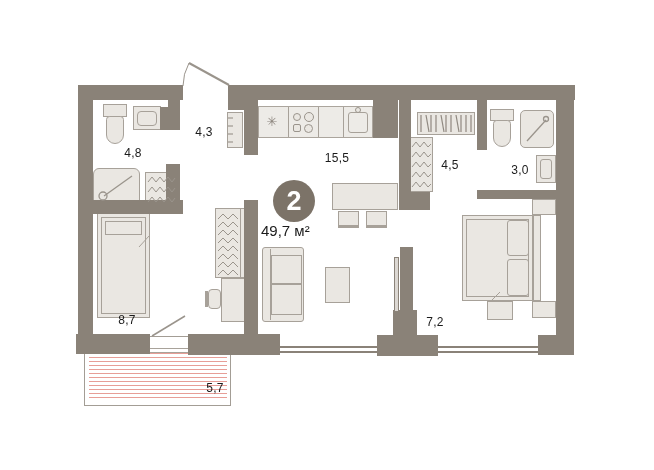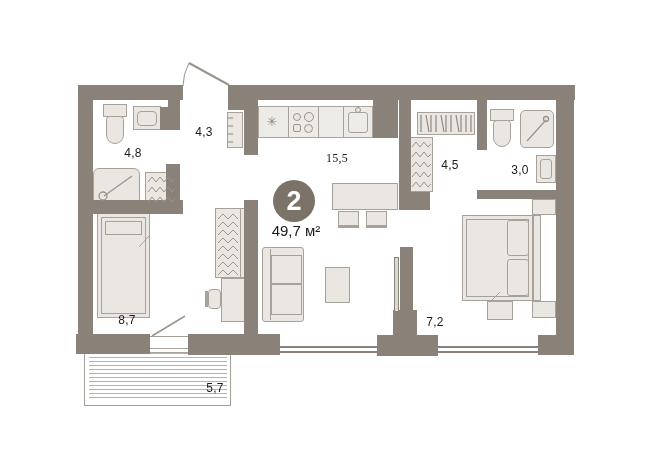--- a/index.html
+++ b/index.html
@@ -9,21 +9,21 @@
   .wall{background:#8a8278;z-index:3;}
   .furn{background:#eae7e2;border:1.5px solid #a7a199;z-index:2;}
   .lite{background:#edebe7;border:1.5px solid #aba59d;z-index:2;}
   .room-label{z-index:6;font-size:12px;letter-spacing:0.3px;text-align:center;white-space:nowrap;}
   .win{background:#ffffff;border-top:2px solid #8a8278;border-bottom:2px solid #8a8278;z-index:3;}
   .sill{background:#a8a29a;z-index:2;}
   .burner{border:1.2px solid #9a948c;border-radius:50%;background:#eae7e2;z-index:4;}
   #svg-overlay{position:absolute;left:0;top:0;z-index:6;}
   #badge{border-radius:50%;background:#7c7368;z-index:6;text-align:center;}
   #badge span{color:#ffffff;font-size:27px;font-weight:bold;line-height:42px;}
-  #area-label{z-index:6;font-size:15px;text-align:center;white-space:nowrap;}
+  #area-label{z-index:6;font-size:15px;text-align:left;white-space:nowrap;}
   .hatch{background:repeating-linear-gradient(to bottom,#e79e97 0px,#e79e97 1px,#ffffff 1px,#ffffff 4px);z-index:1;}
   .frame{border:1.5px solid #a39d95;background:#ffffff;z-index:0;}
   .divline{background:#a7a199;z-index:4;}
 </style>
 </head>
 <body>
 
 <div id="plan">
 
   <div class="abs frame" style="left:84px;top:336px;width:147px;height:70px;"></div>
@@ -170,21 +170,21 @@
     <g stroke="#8f8880" stroke-width="1">
       <line x1="228" y1="118" x2="233" y2="118"></line>
       <line x1="228" y1="126" x2="233" y2="126"></line>
       <line x1="228" y1="134" x2="233" y2="134"></line>
       <line x1="228" y1="142" x2="233" y2="142"></line>
     </g>
   </svg>
 
   <div class="abs room-label" style="left:118px;top:146px;width:30px;">4,8</div>
   <div class="abs room-label" style="left:189px;top:125px;width:30px;">4,3</div>
-  <div class="abs room-label" style="left:317px;top:151px;width:40px;font-family:Liberation Serif, serif;">15,5</div>
+  <div class="abs room-label" style="left:317px;top:151px;width:40px;">15,5</div>
   <div class="abs room-label" style="left:435px;top:158px;width:30px;">4,5</div>
   <div class="abs room-label" style="left:505px;top:163px;width:30px;">3,0</div>
   <div class="abs room-label" style="left:112px;top:313px;width:30px;">8,7</div>
   <div class="abs room-label" style="left:420px;top:315px;width:30px;">7,2</div>
   <div class="abs room-label" style="left:200px;top:381px;width:30px;">5,7</div>
 
   <div id="badge" class="abs" style="left:273px;top:180px;width:42px;height:42px;">
     <span>2</span>
   </div>
   <div id="area-label" class="abs" style="left:261px;top:222px;width:70px;">49,7 м²</div>

